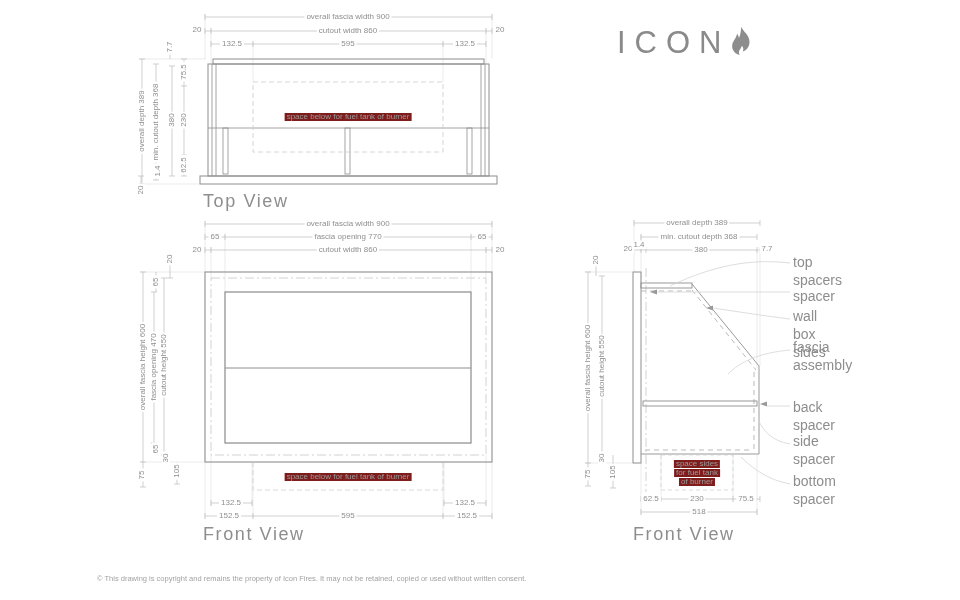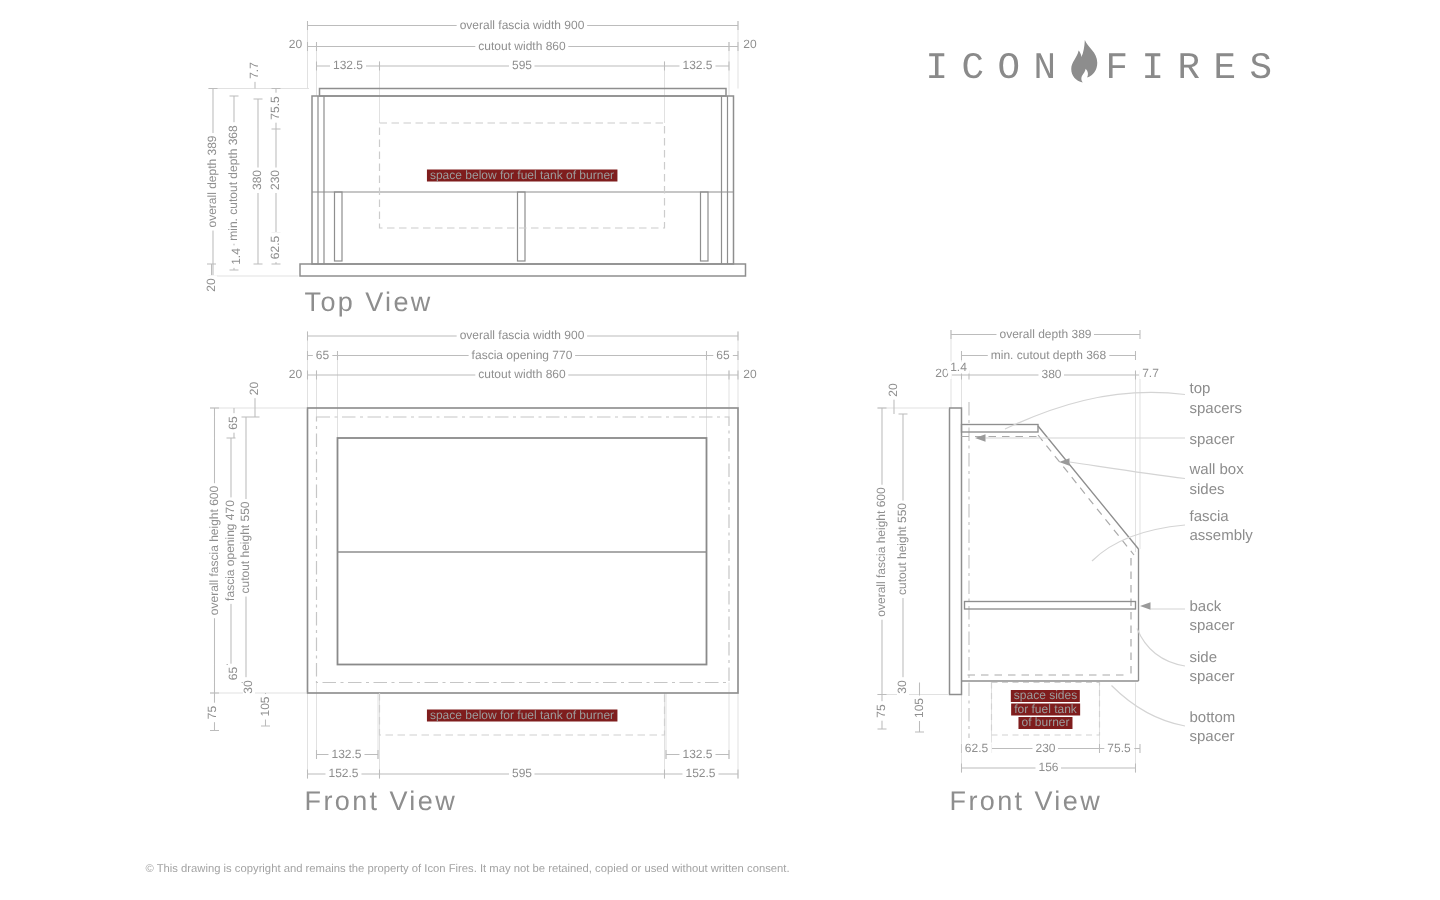--- a/index.html
+++ b/index.html
@@ -6,24 +6,24 @@
   .canvas{position:relative;width:960px;height:600px;background:#ffffff;
           font-family:"Liberation Sans",sans-serif;overflow:hidden;}
   .canvas svg.art{position:absolute;left:0;top:0;}
   
   .d{position:absolute;transform:translate(-50%,-50%);font-size:8px;color:#8f8f8f;
      background:#fff;padding:0 2px;white-space:nowrap;line-height:1;}
   .v{transform:translate(-50%,-50%) rotate(-90deg);}
   .note{position:absolute;transform:translate(-50%,-50%);font-size:8px;color:#9c9c9c;
         background:#7f1d1d;padding:0 2px;white-space:nowrap;line-height:1;}
   .vtitle{position:absolute;font-size:18px;color:#8e8e8e;letter-spacing:1.6px;line-height:1;}
-  .lbl{position:absolute;font-size:10px;color:#8d8d8d;width:44px;line-height:1.3;}
+  .lbl{position:absolute;font-size:14px;color:#8d8d8d;width:44px;line-height:1.3;}
   
   .logo{position:absolute;left:617px;top:26px;display:flex;align-items:flex-end;}
-  .logo .word{font-size:25px;color:#8a8a8a;letter-spacing:9px;line-height:1;font-family:Liberation Mono, monospace;}
+  .logo .word{font-size:31px;color:#8a8a8a;letter-spacing:9px;line-height:1;}
   .logo .flame{width:24px;height:34px;margin:0 2px -2px -2px;}
   .sub{position:absolute;left:622px;top:68px;font-size:11.5px;color:#8a8a8a;line-height:15px;}
   .sub span{display:block;}
   .doc-title{position:absolute;left:96px;top:552px;font-size:20px;color:#8d8d8d;letter-spacing:1px;line-height:1;}
   .copy{position:absolute;left:97px;top:575px;font-size:7.5px;color:#a3a3a3;line-height:1;}
 </style>
 </head>
 <body>
 
 <div class="canvas">
@@ -174,34 +174,33 @@
   <span class="d v" style="left:596px;top:260px">20</span>
   <span class="d v" style="left:588px;top:474px">75</span>
   <span class="d v" style="left:602px;top:458px">30</span>
   <span class="d v" style="left:613px;top:472px">105</span>
   <span class="note" style="left:697px;top:464px">space sides</span>
   <span class="note" style="left:697px;top:473px">for fuel tank</span>
   <span class="note" style="left:697px;top:482px">of burner</span>
   <span class="d" style="left:651px;top:499px">62.5</span>
   <span class="d" style="left:697px;top:499px">230</span>
   <span class="d" style="left:746px;top:499px">75.5</span>
-  <span class="d" style="left:699px;top:512px">156</span>
+  <span class="d" style="left:699px;top:512px">518</span>
   <span class="vtitle" style="left:633px;top:525px">Front View</span>
 
   <span class="lbl" style="left:793px;top:253px">top spacers</span>
   <span class="lbl" style="left:793px;top:287px">spacer</span>
   <span class="lbl" style="left:793px;top:307px">wall box sides</span>
   <span class="lbl" style="left:793px;top:338px">fascia assembly</span>
   <span class="lbl" style="left:793px;top:398px">back spacer</span>
   <span class="lbl" style="left:793px;top:432px">side spacer</span>
   <span class="lbl" style="left:793px;top:472px">bottom spacer</span>
 
   <div class="logo">
     <span class="word">ICON</span>
     <svg class="flame" viewBox="0 0 22 30">
       <path fill="#8d8d8d" d="M11.2 0c1.8 4.6 7.6 7.4 7.6 13.9 0 4.6-2.6 7.9-6.2 9 .9-1.6.7-3.8-.9-5.3-.3 1.9-1.3 2.8-2.1 4.1-.7 1.2-.8 2.9.3 4.3-4.3-.8-7-4.1-7-8.2 0-4.4 3.6-6.6 4.5-11.3.9 1 1.6 2.4 1.7 3.9 1.3-2.7 1.9-6.5 2.1-10.4z"></path>
     </svg>
-    <span class="word">FIRES</span>
   </div>
 
   <span class="copy">© This drawing is copyright and remains the property of Icon Fires. It may not be retained, copied or used without written consent.</span>
 
 </div>
 
 </body></html>

